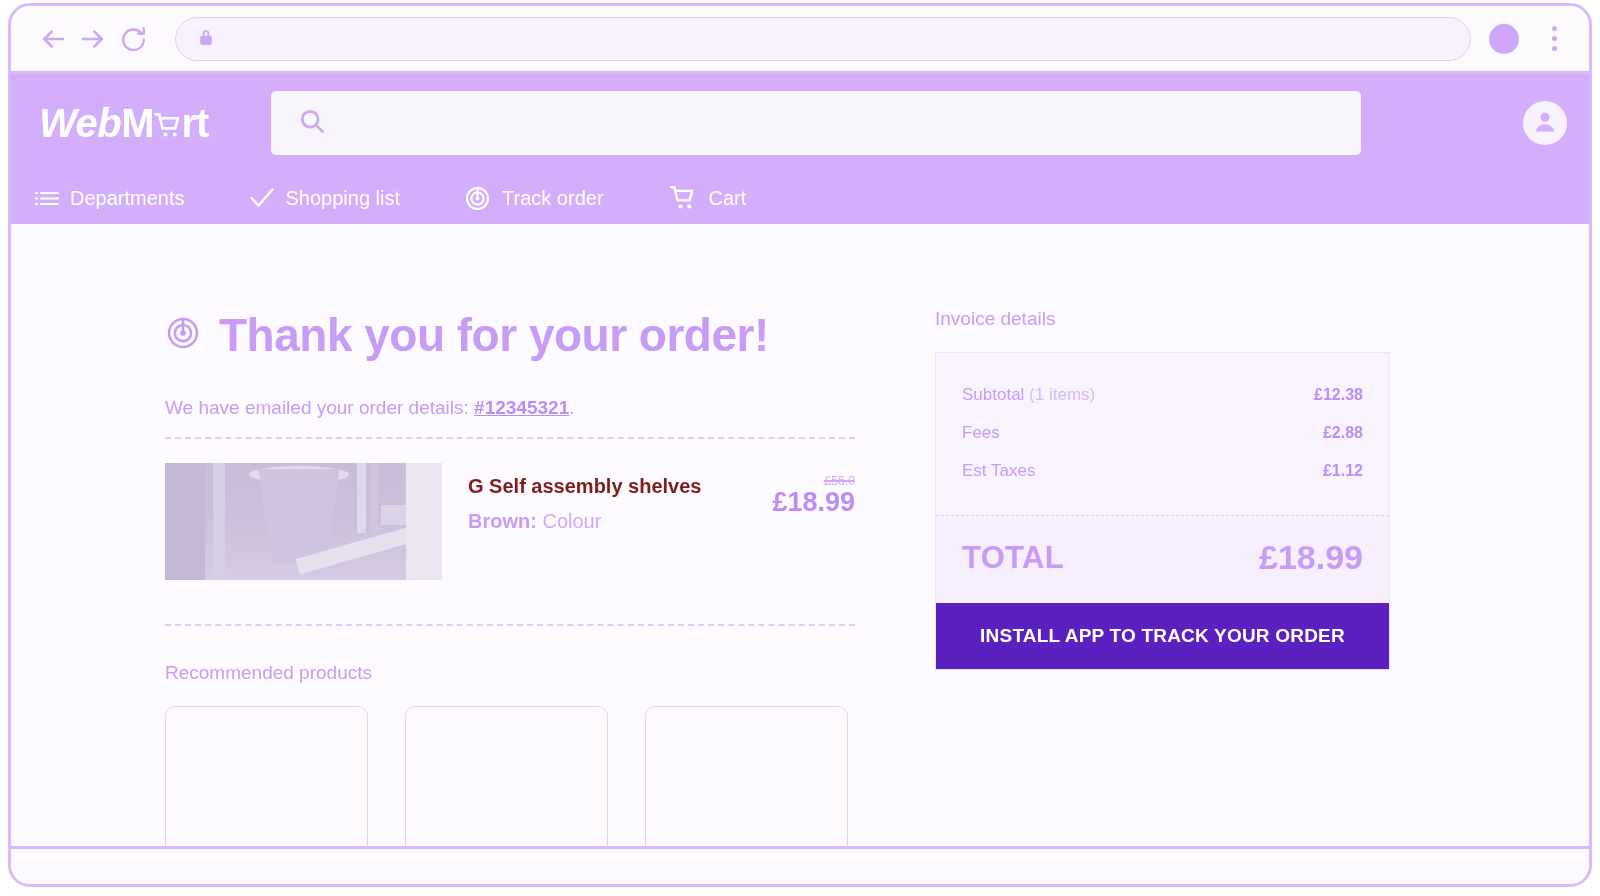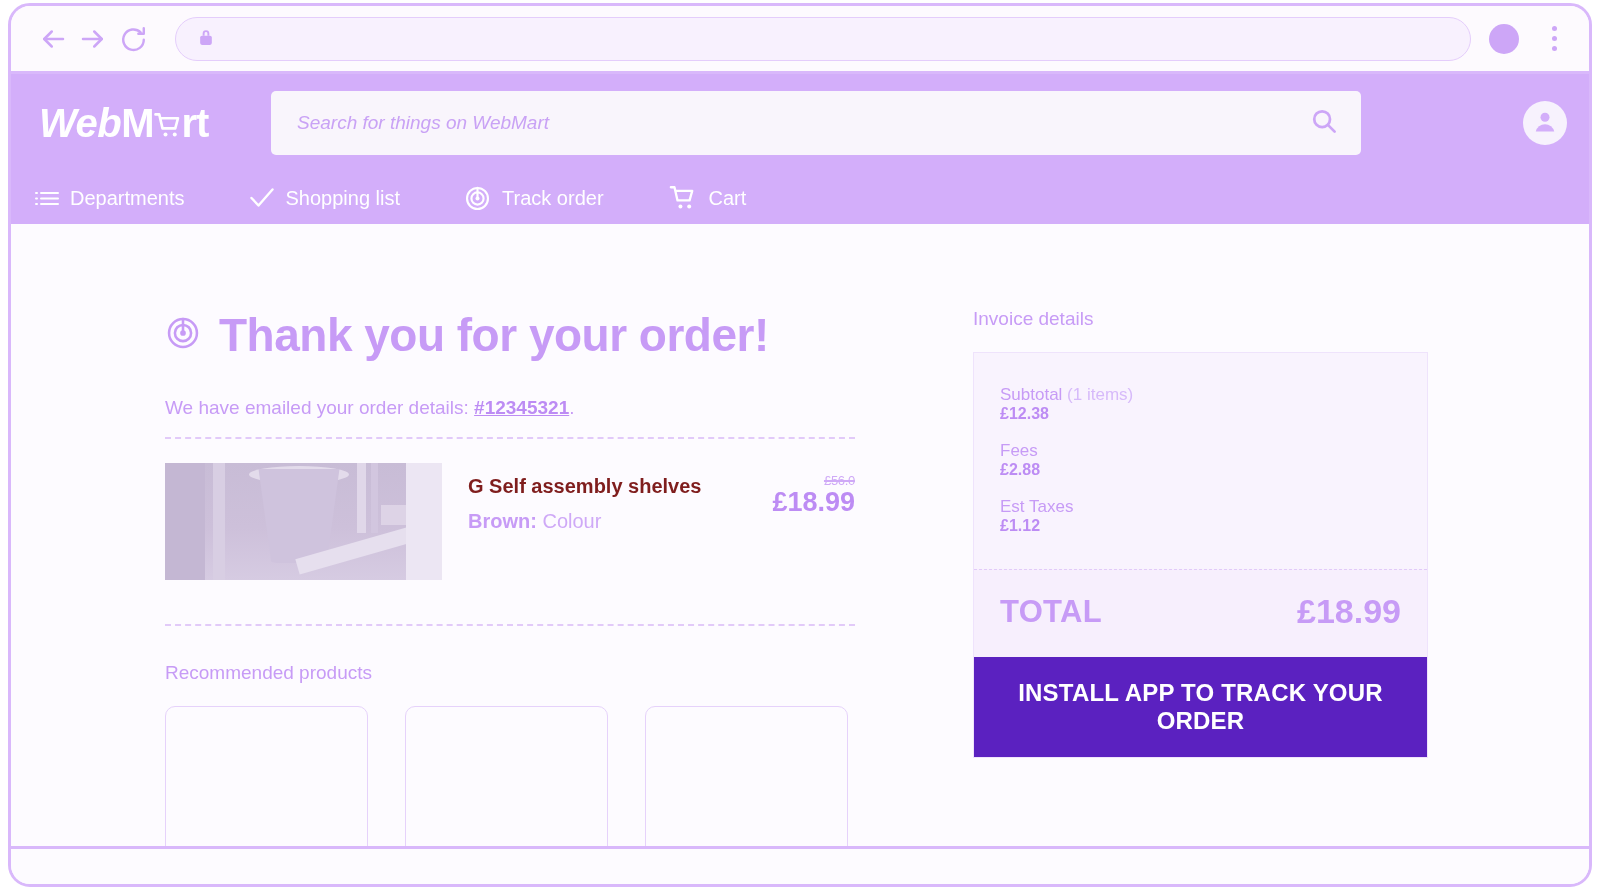--- a/index.html
+++ b/index.html
@@ -164,21 +164,21 @@
     bottom: 38px;
     background: #fdfbff;
     overflow: hidden;
   }
   #content {
     position: relative;
     width: 1270px;
     margin: 0 auto;
     padding-top: 84px;
     display: flex;
-    gap: 118px;
+    gap: 80px;
   }
   #left-col { width: 690px; flex: 0 0 auto; }
   #right-col { width: 455px; flex: 0 0 auto; }
 
   
   #thanks-heading {
     display: flex;
     align-items: center;
     gap: 18px;
     color: #c79bf6;
@@ -309,21 +309,20 @@
     border: 1.5px solid #efe3fc;
     background: #f9f3fe;
   }
   #invoice-lines { padding: 26px 26px 22px 26px; }
   .inv-line {
     display: flex;
     justify-content: space-between;
     align-items: baseline;
     font-size: 17px;
     padding: 6px 0 12px 0;
-    flex-direction: column;
   }
   .inv-line .lbl { color: #c79bf6; }
   .inv-line .lbl .muted { color: #d7bafa; }
   .inv-line .val { color: #bd8cf4; font-weight: bold; font-size: 16px; }
   #total-row {
     border-top: 1.5px dashed #e2caf9;
     display: flex;
     justify-content: space-between;
     align-items: center;
     padding: 22px 26px 26px 26px;
@@ -338,21 +337,21 @@
   #total-value {
     font-size: 34px;
     font-weight: bold;
     color: #c79bf6;
   }
   #install-btn {
     display: block;
     width: 100%;
     background: #5b21c0;
     color: #ffffff;
-    font-size: 24px;
+    font-size: 19px;
     font-weight: bold;
     letter-spacing: 0.2px;
     text-align: center;
     padding: 22px 0;
     border: none;
     cursor: pointer;
     font-family: "Liberation Sans", sans-serif;
   }
 
   
@@ -425,21 +424,20 @@
           <svg width="30" height="30" viewBox="0 0 24 24" fill="none" stroke="#ffffff" stroke-width="2.1" stroke-linecap="round" stroke-linejoin="round">
             <path d="M2 3.5h3l2.6 11.2h10.2l2.2-8.1H6.2"></path>
             <circle cx="10" cy="19.6" r="1.6" fill="#ffffff" stroke="none"></circle>
             <circle cx="17.4" cy="19.6" r="1.6" fill="#ffffff" stroke="none"></circle>
           </svg>
         </span>
           <span class="rt">rt</span>
       </div>
 
       <div id="search-wrap">
-        <span id="search-input-text">Search for things on WebMart</span>
         <span>
           <svg width="30" height="30" viewBox="0 0 24 24" fill="none" stroke="#cda6f7" stroke-width="2.2" stroke-linecap="round">
             <circle cx="10.5" cy="10.5" r="6.3"></circle>
             <line x1="15.3" y1="15.3" x2="20.5" y2="20.5"></line>
           </svg>
         </span>
       </div>
 
       <div id="account-avatar">
         <span>

